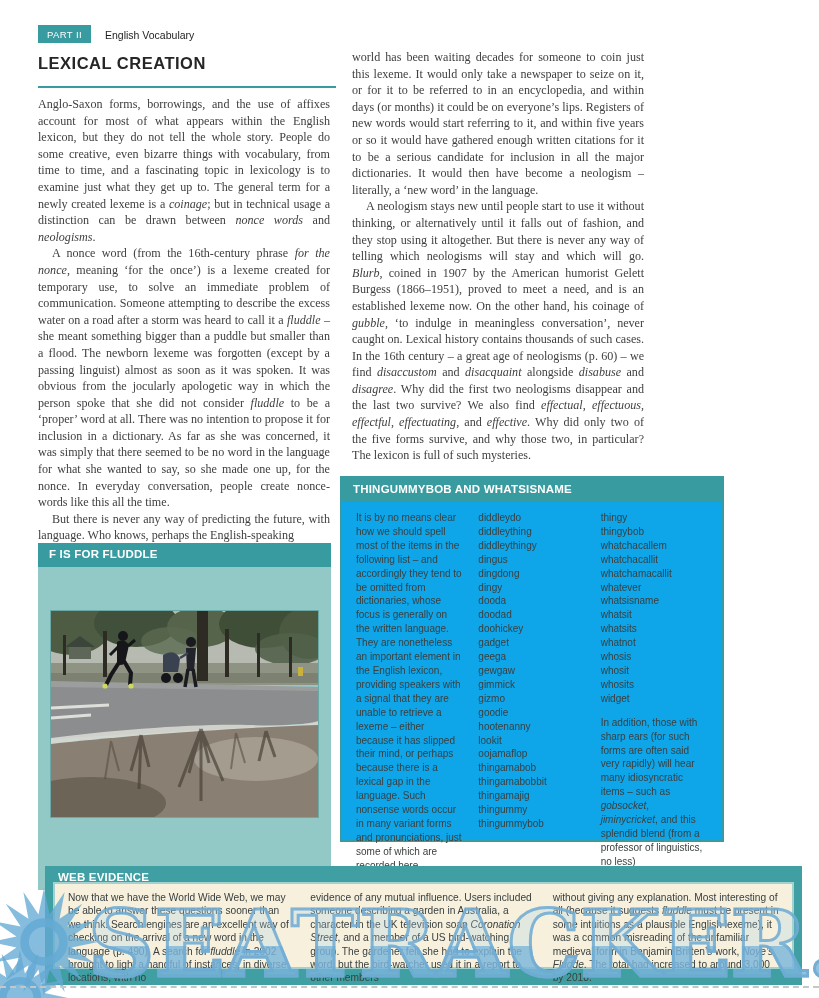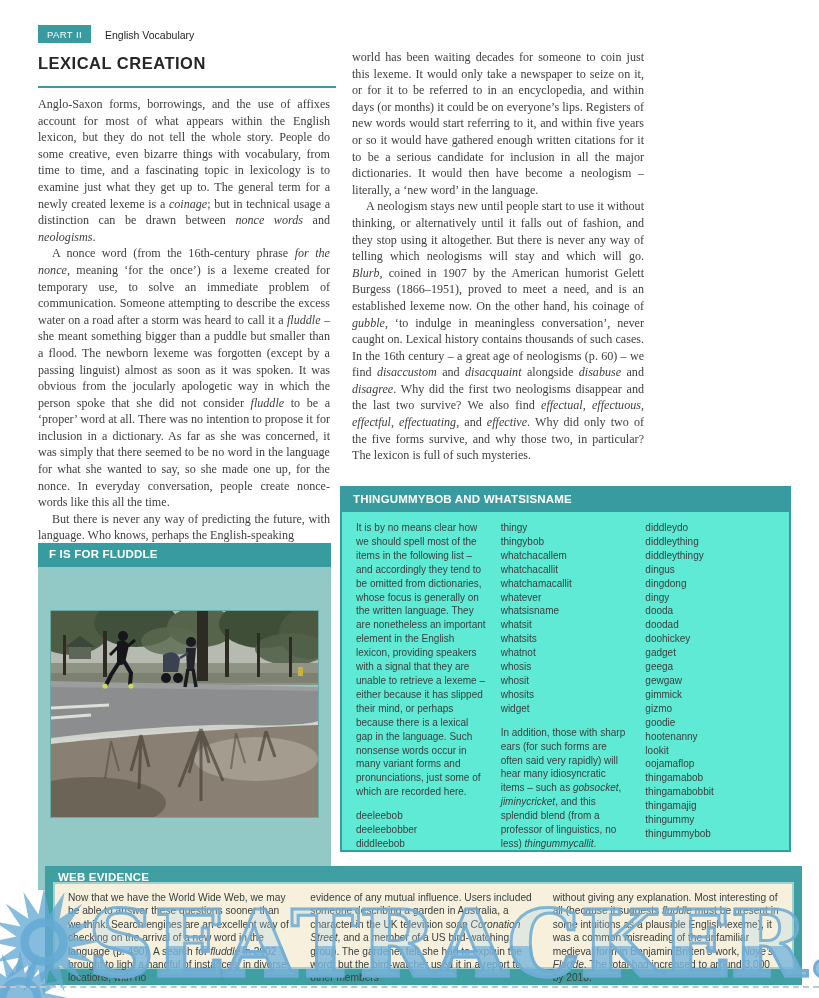--- a/index.html
+++ b/index.html
@@ -19,22 +19,22 @@
   .col-right{left:352px;top:49px;}
   .serif-col p{margin:0;}
   .serif-col p.indent{text-indent:14px;}
   
   .box-header{background:#379ba0;color:#ffffff;font-size:11.5px;font-weight:bold;
     letter-spacing:.2px;padding:5px 11px 4px;box-sizing:border-box;height:24px;}
   .box-fluddle{position:absolute;left:38px;top:543px;width:293px;height:347px;border-radius:8px;}
   .fluddle-body{background:#92c8c6;box-sizing:border-box;height:323px;padding:9px 12px 12px;
     color:#2e3734;font-size:10.3px;line-height:14.6px;}
   .fluddle-photo{display:block;margin:34px auto 0;border:1px solid #6ba9a7;}
-  .box-thing{position:absolute;left:340px;top:486px;width:451px;height:366px;
-    border:2px solid #379ba0;box-sizing:border-box;background:#5eead4;}
+  .box-thing{position:absolute;left:340px;top:476px;width:384px;height:366px;
+    border:2px solid #379ba0;box-sizing:border-box;background:#0ea5e9;}
   .thing-body{display:flex;gap:15px;padding:9px 14px;box-sizing:border-box;height:338px;
     color:#3a4040;font-size:10px;line-height:13.9px;}
   .thing-col{flex:1;min-width:0;}
   .words{white-space:pre-line;margin-top:0;}
   .mt{margin-top:10px;}
   .box-web{position:absolute;left:45px;top:866px;width:757px;height:119px;background:#3f9fa3;
     box-sizing:border-box;}
   .web-header{color:#fff;font-size:11.5px;font-weight:bold;letter-spacing:.2px;padding:5px 13px 4px;height:16px;box-sizing:border-box;border-radius:10px;}
   .web-inner{margin:0 8px 8px;border:2px solid #a2d2cf;background:#f6f0dd;display:flex;gap:16px;
     padding:7px 13px;box-sizing:border-box;height:87px;color:#3a4040;font-size:10.2px;line-height:13.4px;}
@@ -136,37 +136,20 @@
   </div>
 
   <div class="box-thing">
     <div class="box-header">THINGUMMYBOB AND WHATSISNAME</div>
     <div class="thing-body">
       <div class="thing-col">
         <div>It is by no means clear how we should spell most of the items in the following list – and accordingly they tend to be omitted from dictionaries, whose focus is generally on the written language. They are nonetheless an important element in the English lexicon, providing speakers with a signal that they are unable to retrieve a lexeme – either because it has slipped their mind, or perhaps because there is a lexical gap in the language. Such nonsense words occur in many variant forms and pronunciations, just some of which are recorded here.</div>
         <div class="words mt">deeleebob
 deeleebobber
 diddleebob</div>
-      </div>
-      <div class="thing-col">
-        <div class="words">thingy
-thingybob
-whatchacallem
-whatchacallit
-whatchamacallit
-whatever
-whatsisname
-whatsit
-whatsits
-whatnot
-whosis
-whosit
-whosits
-widget</div>
-        <div class="mt">In addition, those with sharp ears (for such forms are often said very rapidly) will hear many idiosyncratic items – such as <i>gobsocket</i>, <i>jiminycricket</i>, and this splendid blend (from a professor of linguistics, no less) <i>thingummycallit</i>.</div>
       </div>
       <div class="thing-col">
         <div class="words">diddleydo
 diddleything
 diddleythingy
 dingus
 dingdong
 dingy
 dooda
 doodad
@@ -179,20 +162,37 @@
 goodie
 hootenanny
 lookit
 oojamaflop
 thingamabob
 thingamabobbit
 thingamajig
 thingummy
 thingummybob</div>
       </div>
+      <div class="thing-col">
+        <div class="words">thingy
+thingybob
+whatchacallem
+whatchacallit
+whatchamacallit
+whatever
+whatsisname
+whatsit
+whatsits
+whatnot
+whosis
+whosit
+whosits
+widget</div>
+        <div class="mt">In addition, those with sharp ears (for such forms are often said very rapidly) will hear many idiosyncratic items – such as <i>gobsocket</i>, <i>jiminycricket</i>, and this splendid blend (from a professor of linguistics, no less) <i>thingummycallit</i>.</div>
+      </div>
     </div>
   </div>
 
   <div class="box-web">
     <div class="web-header">WEB EVIDENCE</div>
     <div class="web-inner">
       <div class="web-col">Now that we have the World Wide Web, we may be able to answer these questions sooner than we think. Search engines are an excellent way of checking on the arrival of a new word in the language (p. 490). A search for <i>fluddle</i> in 2002 brought to light a handful of instances, in diverse locations, with no</div>
       <div class="web-col">evidence of any mutual influence. Users included someone describing a garden in Australia, a character in the UK television soap <i>Coronation Street</i>, and a member of a US bird-watching group. The gardener felt she had to explain the word, but the bird-watcher used it in a report to other members</div>
       <div class="web-col">without giving any explanation. Most interesting of all (because it suggests <i>fluddle</i> must be present in some intuitions as a plausible English lexeme), it was a common misreading of the unfamiliar medieval form in Benjamin Britten’s work, <i>Noye’s Fludde</i>. The total had increased to around 3,000 by 2018.</div>
     </div>

